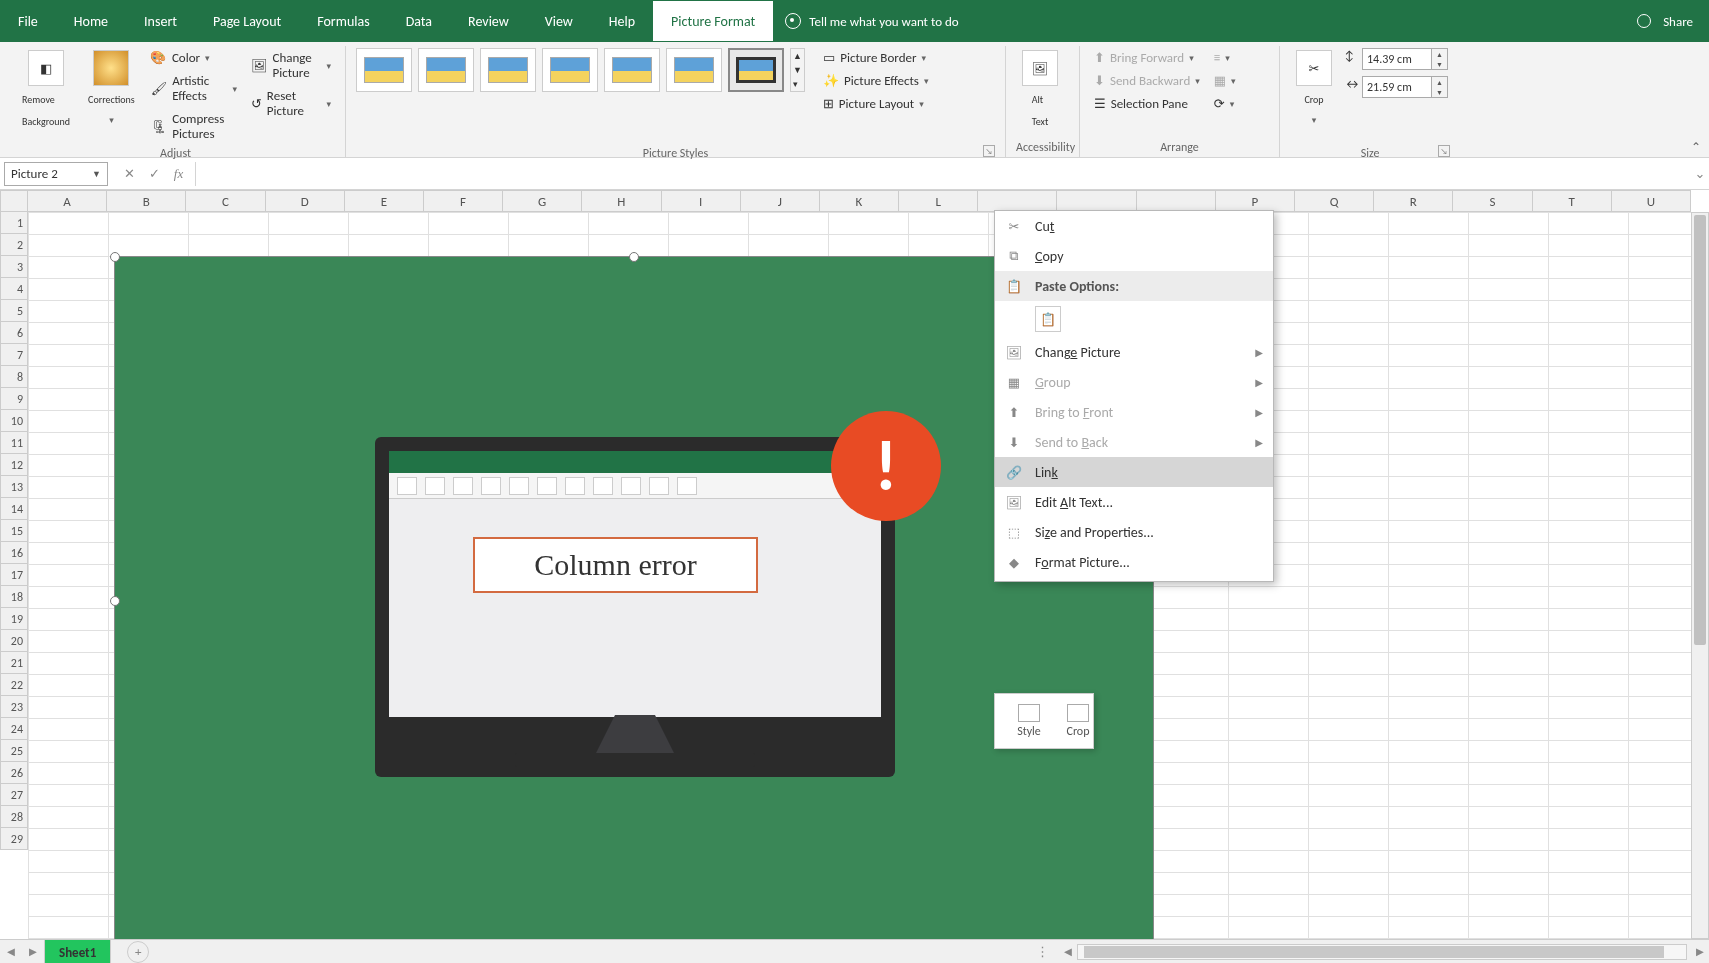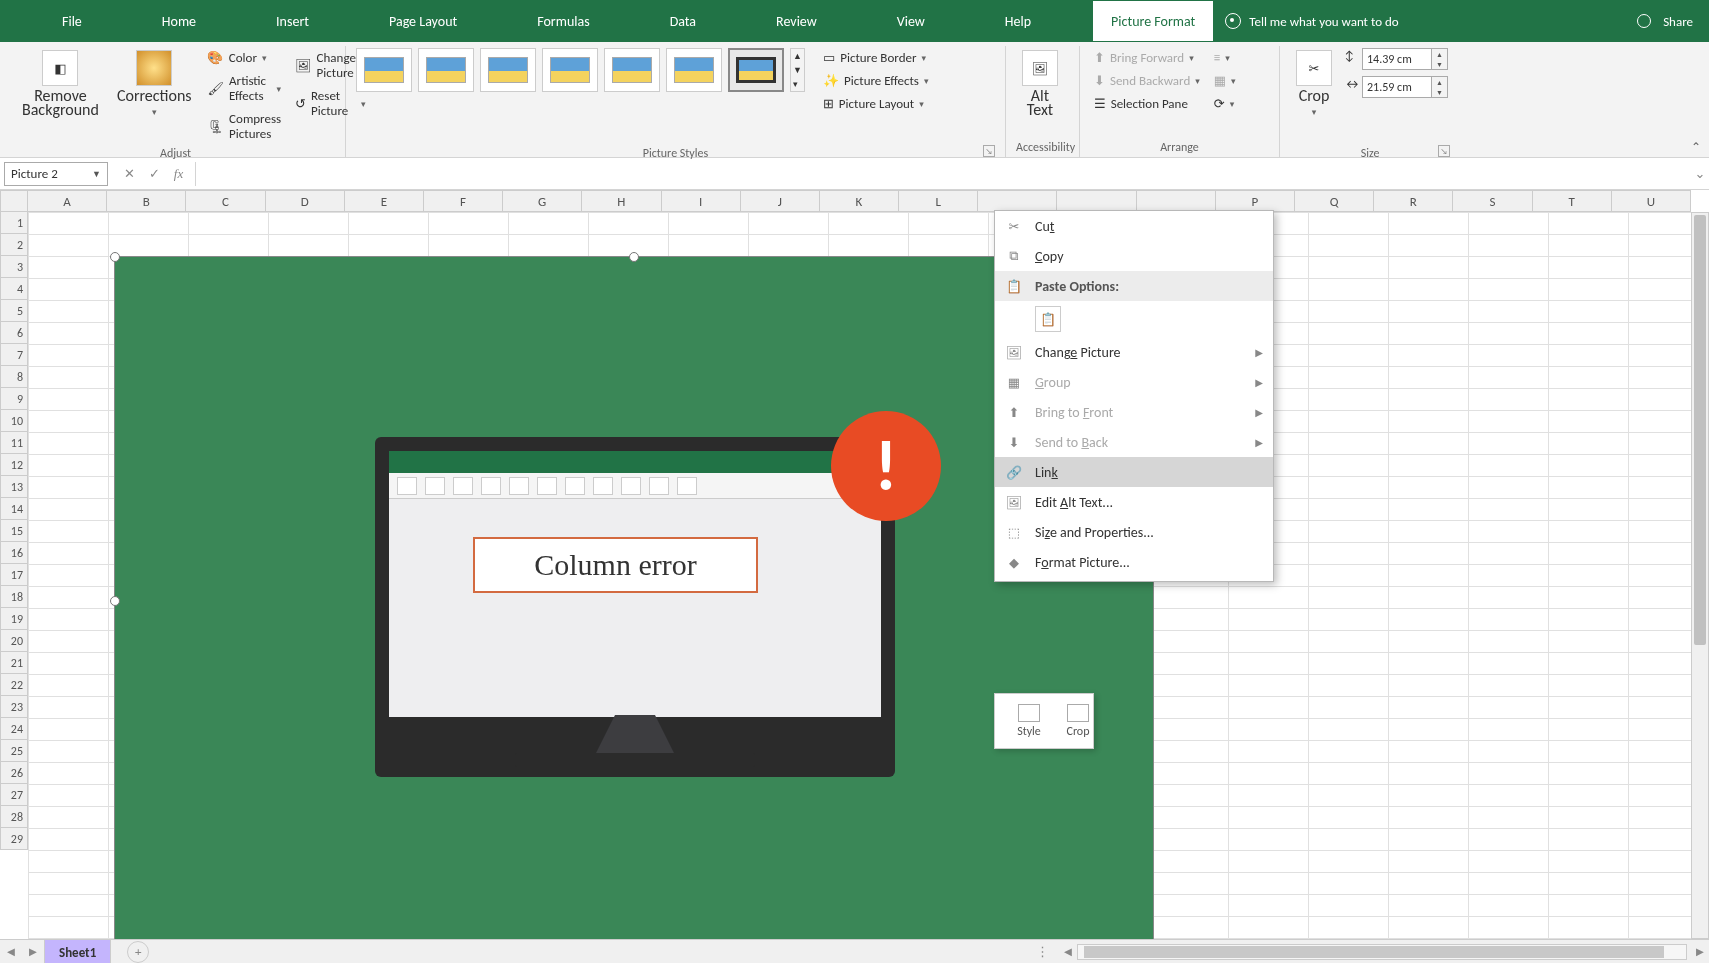--- a/index.html
+++ b/index.html
@@ -1,35 +1,35 @@
 <!DOCTYPE html>
 <html><head>
 <meta charset="utf-8">
 <style>
 * { margin:0; padding:0; box-sizing:border-box; font-family:"Segoe UI","Calibri",sans-serif; }
 body { background:#fff; overflow:hidden; width:1709px; height:963px; position:relative; font-size:13px; color:#333; }
 
 
 .tabrow { background:#217346; height:42px; display:flex; align-items:center; color:#fff; }
-.tab { padding:0 18px; height:40px; display:flex; align-items:center; cursor:pointer; font-size:14px;margin-left:44px; }
+.tab { padding:0 18px; height:40px; display:flex; align-items:center; cursor:pointer; font-size:14px; }
 .tab.active { background:#fff; color:#217346; }
 .tellme { display:flex; align-items:center; gap:8px; margin-left:12px; }
 .bulb { width:16px;height:16px;border:1.5px solid #fff;border-radius:50%; position:relative;}
 .bulb::after{content:"";position:absolute;width:4px;height:4px;background:#fff;left:4px;top:4px;border-radius:50%;}
 .share-area{ margin-left:auto; margin-right:16px; display:flex; align-items:center; gap:12px;}
 .person-ico{width:14px;height:14px;border:1.5px solid #fff;border-radius:50%;}
 
 
 .ribbon { background:#f3f3f3; height:116px; border-bottom:1px solid #d4d4d4; display:flex; padding:4px 6px 0 6px; }
 .grp { border-right:1px solid #d4d4d4; padding:0 10px; display:flex; flex-direction:column; }
 .grp-body { flex:1; display:flex; align-items:flex-start; gap:6px; padding-top:2px;}
 .grp-title { text-align:center; font-size:12px; color:#666; padding:3px 0;}
 .bigbtn { display:flex; flex-direction:column; align-items:center; gap:3px; padding:2px 6px; cursor:pointer;}
 .bigbtn .ico-box { width:36px;height:36px; background:#fff; border:1px solid #ccc; display:flex;align-items:center;justify-content:center;}
-.bigbtn .lbl { font-size:16px; text-align:center; line-height:14px; }
+.bigbtn .lbl { font-size:10px; line-height:22px; }
 .medbtn { display:flex; align-items:center; gap:5px; padding:2px 4px; cursor:pointer; font-size:13px;}
 .dd-caret { font-size:9px; color:#666; }
 .stylegallery { display:flex; gap:6px; }
 .stylecard { width:56px; height:44px; border:1px solid #ccc; background:#fff; display:flex;align-items:center;justify-content:center; cursor:pointer;}
 .stylecard.sel { border:2px solid #888; background:#e8e8e8;}
 .mini-img { width:40px;height:26px; background:linear-gradient(#5ea1d8 55%,#f4d35e 55%); border:1px solid #aaa;}
 .dimbox { width:70px; height:22px; border:1px solid #aaa; background:#fff; font-size:12px; padding:0 4px; display:flex;align-items:center;}
 .updn { width:16px;height:22px;border:1px solid #aaa;border-left:0;display:flex;flex-direction:column;}
 .updn span{flex:1;display:flex;align-items:center;justify-content:center;font-size:7px;color:#555;}
 .disabled { color:#aaa !important; }
@@ -85,21 +85,21 @@
 .ul { text-decoration:underline;}
 
 
 .minibar { position:absolute; left:994px; top:693px; width:100px;height:56px; background:#fff; border:1px solid #ccc; box-shadow:2px 2px 6px rgba(0,0,0,.2); display:flex; }
 .minibar .mb { flex:1; display:flex; flex-direction:column; align-items:center; justify-content:center; gap:2px; font-size:12px; color:#555;margin-left:19px;}
 .mb .mb-ico { width:22px;height:18px;border:1px solid #aaa;}
 
 
 .sheetbar { position:absolute; left:0; right:0; bottom:0; height:24px; background:#f0f0f0; border-top:1px solid #ccc; display:flex; align-items:center;}
 .navbtn { width:22px; text-align:center; color:#888; cursor:pointer;}
-.sheettab { height:22px; padding:12px 14px; background:#c4b5fd; border:1px solid #ccc; border-bottom:0; display:flex;align-items:center; font-size:13px; font-weight:600;}
+.sheettab { height:22px; padding:12px 14px; background:#22c55e; border:1px solid #ccc; border-bottom:0; display:flex;align-items:center; font-size:13px; font-weight:600;}
 .addsheet { width:22px;height:22px;border:1px solid #ccc;border-radius:50%; margin-left:16px; display:flex;align-items:center;justify-content:center; color:#888; cursor:pointer;}
 .splitdots { margin-left:auto; padding:0 8px; color:#888; letter-spacing:2px;}
 .hscroll { width:610px; height:16px; background:#f6f6f6; border:1px solid #ccc; margin-right:4px; position:relative;}
 .hthumb { position:absolute; top:1px; bottom:1px; left:6px; width:580px; background:#c8c8c8;}
 .harrow { width:18px;text-align:center;color:#888;}
 </style>
 </head>
 <body>
 
 <div class="tabrow">

